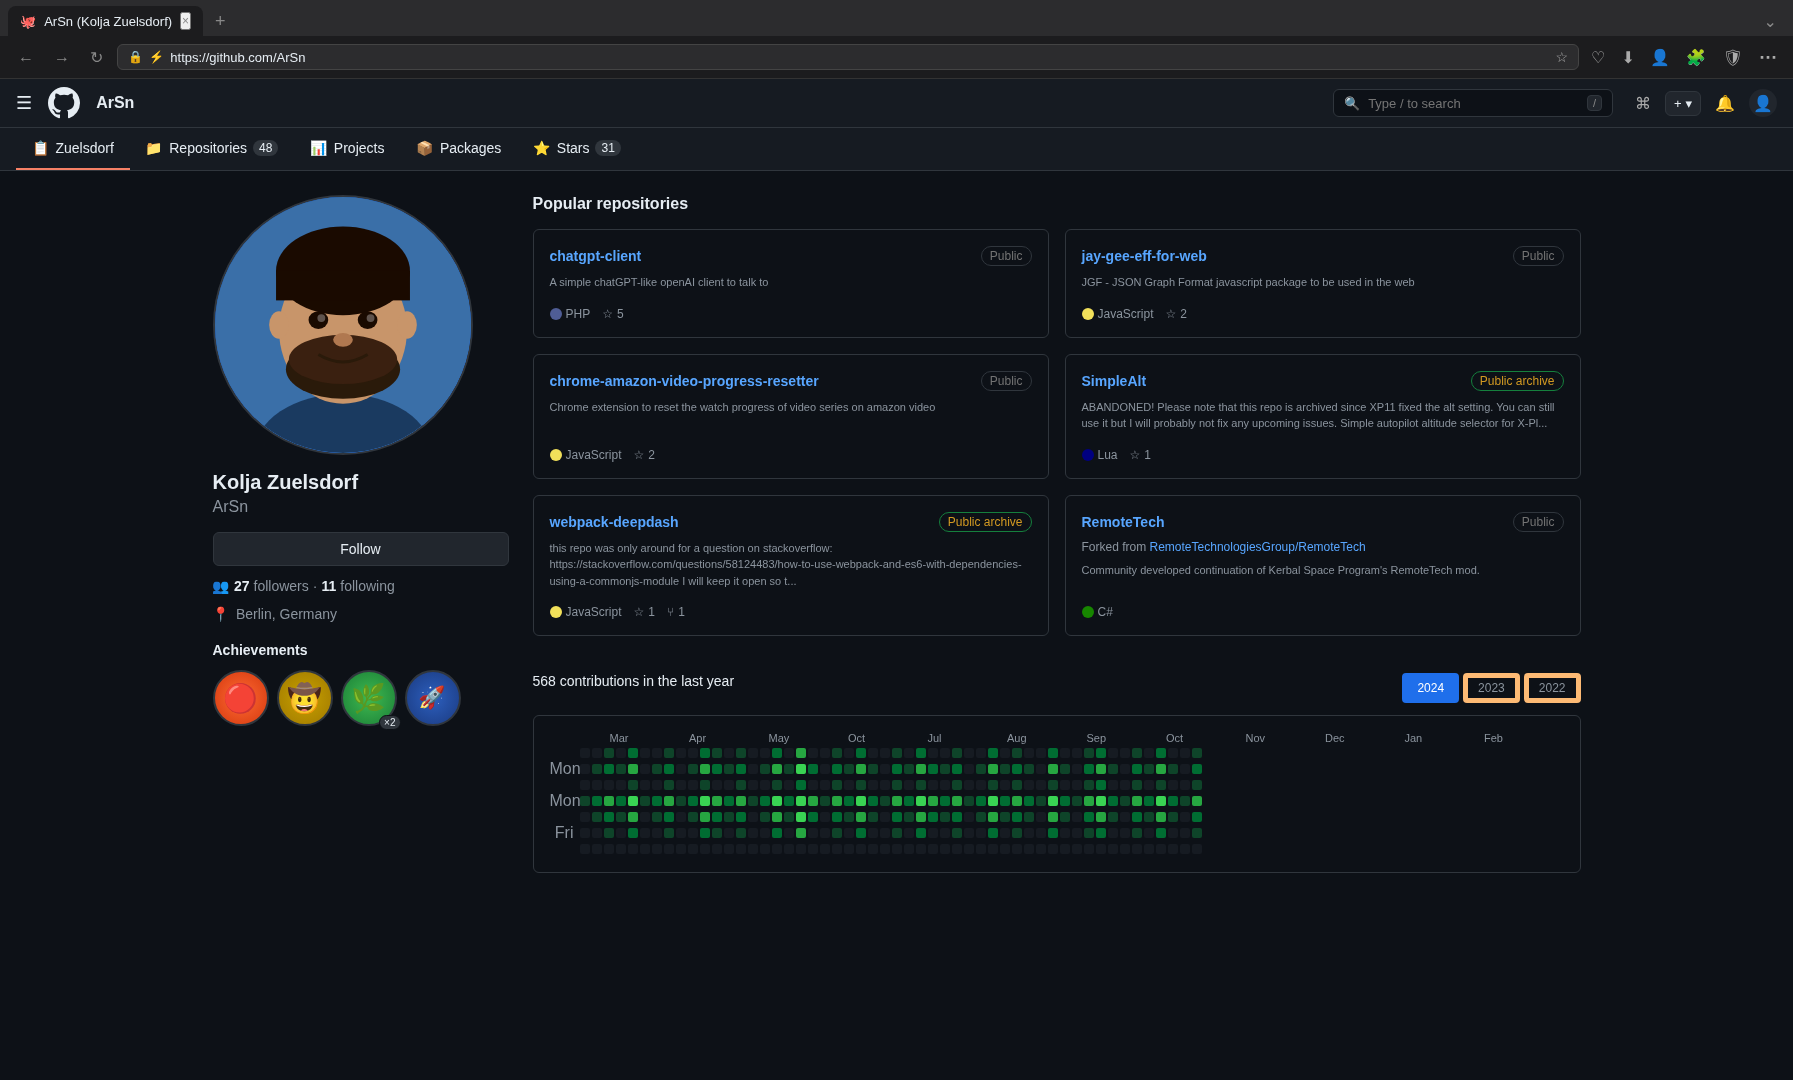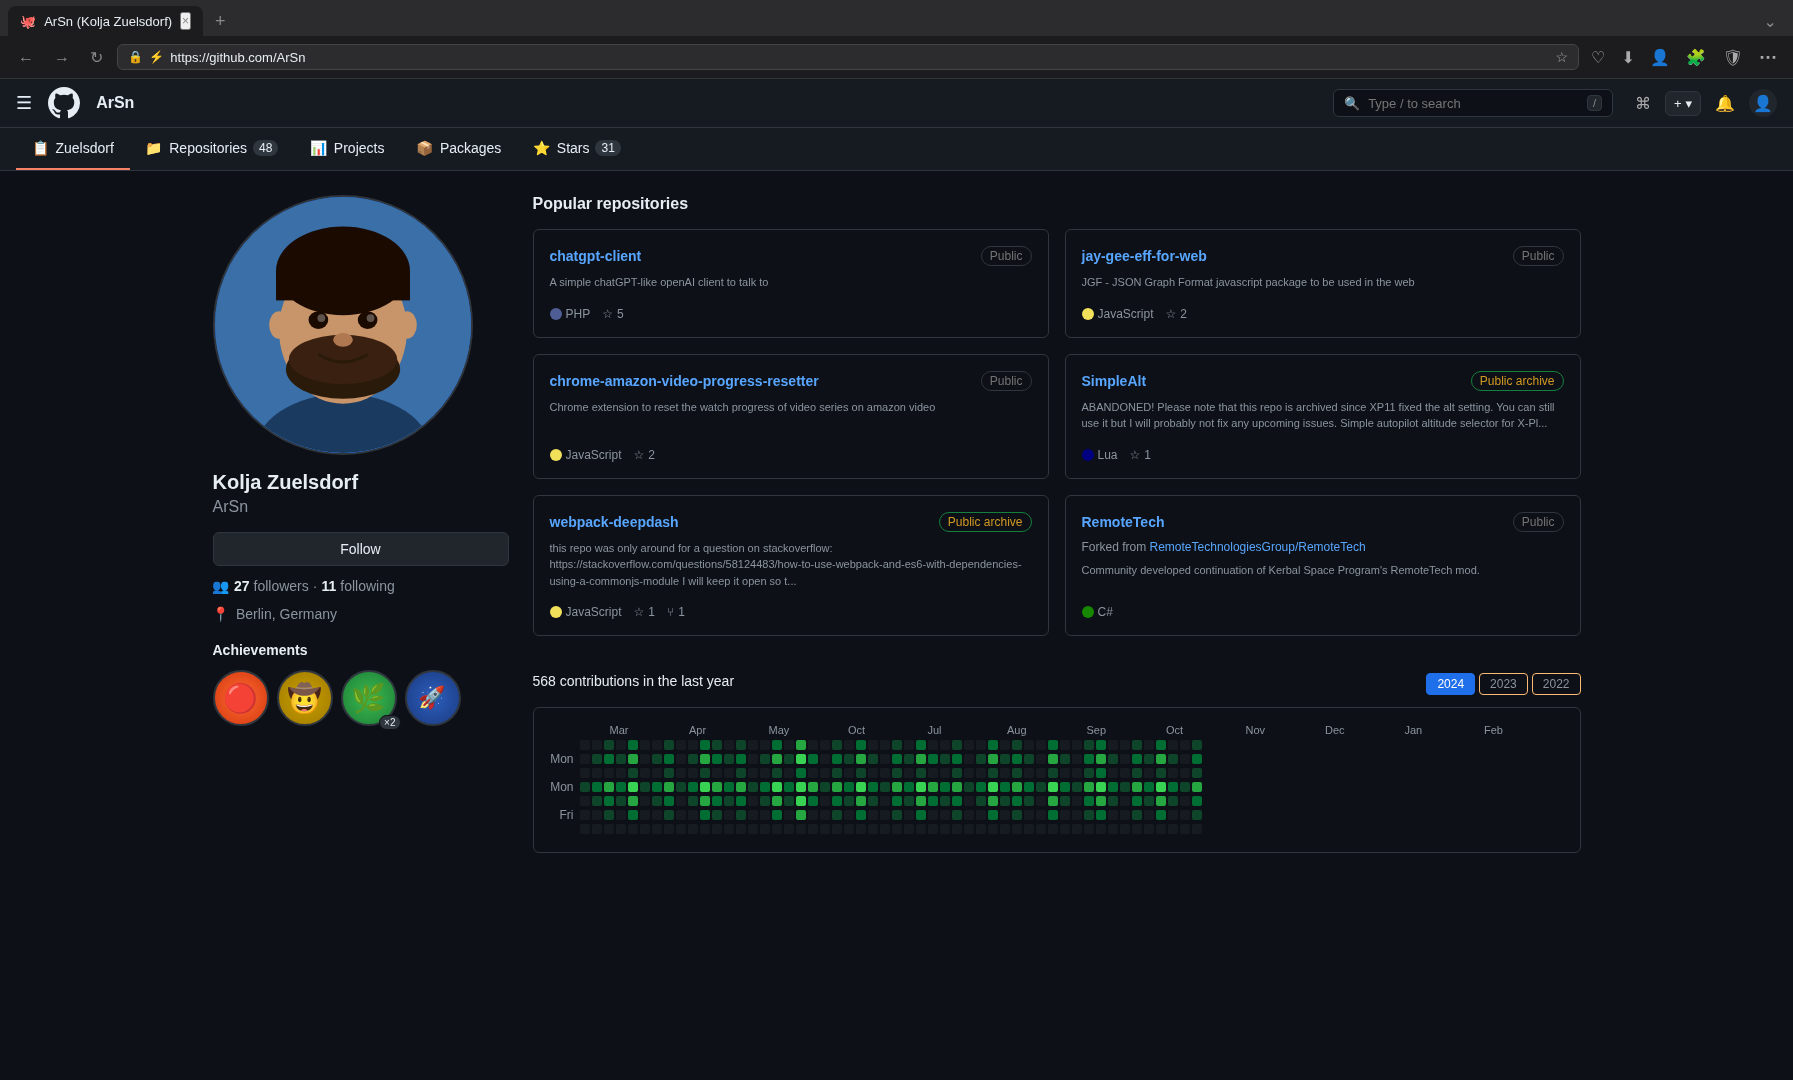--- a/index.html
+++ b/index.html
@@ -82,28 +82,28 @@
     .lang-js { background: #f1e05a; }
     .lang-lua { background: #000080; }
     .lang-csharp { background: #178600; }
     .repo-stars { display: flex; align-items: center; gap: 4px; font-size: 12px; color: #8b949e; }
     .repo-forks { display: flex; align-items: center; gap: 4px; font-size: 12px; color: #8b949e; }
 
     
     .contributions-header { display: flex; align-items: flex-start; justify-content: space-between; margin-bottom: 12px; margin-top: 37px; }
     .contributions-title { font-size: 14px; color: #e6edf3; }
     .year-buttons { display: flex; gap: 4px; }
-    .year-btn { background: none; border: 1px solid #fdba74; border-radius: 4px; padding: 3px 10px; font-size: 12px; color: #8b949e; cursor: pointer; }
+    .year-btn { background: none; border: 5px solid #fdba74; border-radius: 4px; padding: 3px 10px; font-size: 12px; color: #8b949e; cursor: pointer; }
     .year-btn.active { background: #1f6feb; border-color: #1f6feb; color: #fff; }
 
     .contrib-graph { border: 1px solid #30363d; border-radius: 6px; padding: 16px; overflow: hidden; }
     .contrib-months { display: flex; padding-left: 30px; margin-bottom: 4px; }
     .month-label { font-size: 11px; color: #8b949e; flex: 1; text-align: left; }
     .contrib-grid-row { display: flex; align-items: center; gap: 2px; margin-bottom: 2px; }
-    .day-label { font-size: 12px; color: #8b949e; width: 28px; text-align: right; padding-right: 4px; }
+    .day-label { font-size: 16px; color: #8b949e; width: 28px; text-align: right; padding-right: 4px; }
     .contrib-cells { display: flex; gap: 2px; flex: 1; }
     .cell { width: 10px; height: 10px; border-radius: 2px; }
     .c0 { background: #161b22; }
     .c1 { background: #0e4429; }
     .c2 { background: #006d32; }
     .c3 { background: #26a641; }
     .c4 { background: #39d353; }
 
     
     ::-webkit-scrollbar { width: 8px; height: 8px; }

